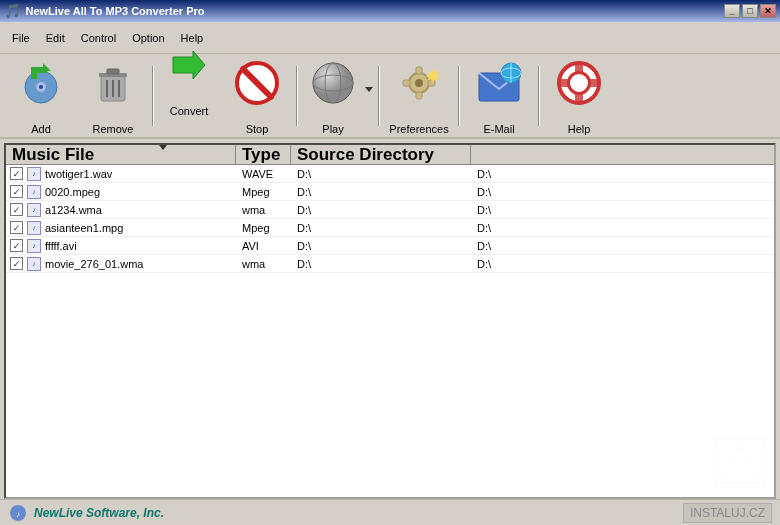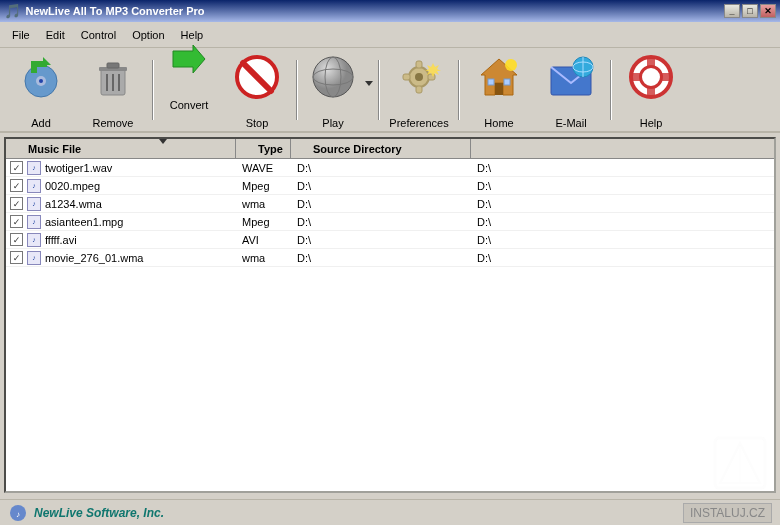--- a/index.html
+++ b/index.html
@@ -45,21 +45,21 @@
       cursor: pointer;
       color: #000;
     }
     .title-btn.close-btn {
       background: linear-gradient(to bottom, #e8a0a0, #c06060);
     }
 
     
     #menu-bar {
       background: #d4d0c8;
-      height: 26px;
+      height: 32px;
       display: flex;
       align-items: center;
       padding: 0 4px;
       border-bottom: 1px solid #b8b4a8;
     }
     .menu-item {
       padding: 2px 8px;
       cursor: pointer;
       font-size: 11px;
       color: #000;
@@ -130,22 +130,22 @@
 
     
     #table-header {
       display: flex;
       background: #d4d0c8;
       border-bottom: 1px solid #888;
       height: 20px;
       align-items: center;
     }
     .col-header {
-      padding: 2px 22px;
-      font-size: 11px;
+      padding: 2px 6px;
+      font-size: 17px;
       font-weight: bold;
       color: #000;
       border-right: 1px solid #888;
       height: 100%;
       display: flex;
       align-items: center;
       cursor: default;
     }
     .col-music { width: 230px; }
     .col-type { width: 55px; }
@@ -382,35 +382,20 @@
         <rect x="33" y="21" width="7" height="6" rx="2" fill="#ccbb88" stroke="#aa9966" stroke-width="1"></rect>
 
         <polygon points="38,10 40,14 44,12 42,16 46,18 42,18 44,22 40,20 38,24 36,20 32,22 34,18 30,18 34,16 32,12 36,14" fill="#ffdd44" opacity="0.8"></polygon>
       </svg>
     </div>
     <span class="toolbar-btn-label">Preferences</span>
   </div>
 
   <div class="toolbar-sep"></div>
 
-  <div class="toolbar-btn">
-    <div class="toolbar-icon">
-      <svg width="48" height="48" viewBox="0 0 48 48">
-
-        <polygon points="24,6 42,22 38,22 38,42 28,42 28,30 20,30 20,42 10,42 10,22 6,22" fill="#cc8833" stroke="#aa6611" stroke-width="1"></polygon>
-        <rect x="20" y="30" width="8" height="12" fill="#885511"></rect>
-
-        <rect x="13" y="26" width="6" height="6" fill="#aaccff" stroke="#7799cc"></rect>
-        <rect x="29" y="26" width="6" height="6" fill="#aaccff" stroke="#7799cc"></rect>
-
-        <circle cx="36" cy="12" r="6" fill="#ffdd22" opacity="0.9"></circle>
-      </svg>
-    </div>
-    <span class="toolbar-btn-label">Home</span>
-  </div>
 
   <div class="toolbar-btn">
     <div class="toolbar-icon">
       <svg width="48" height="48" viewBox="0 0 48 48">
 
         <rect x="4" y="14" width="40" height="28" rx="2" fill="#4477cc" stroke="#3355aa" stroke-width="1"></rect>
         <polyline points="4,14 24,30 44,14" fill="none" stroke="#aabbff" stroke-width="2"></polyline>
 
         <circle cx="36" cy="14" r="10" fill="#33aadd" stroke="#2288bb" stroke-width="1"></circle>
         <ellipse cx="36" cy="14" rx="10" ry="5" fill="none" stroke="#aaddff" stroke-width="1"></ellipse>

